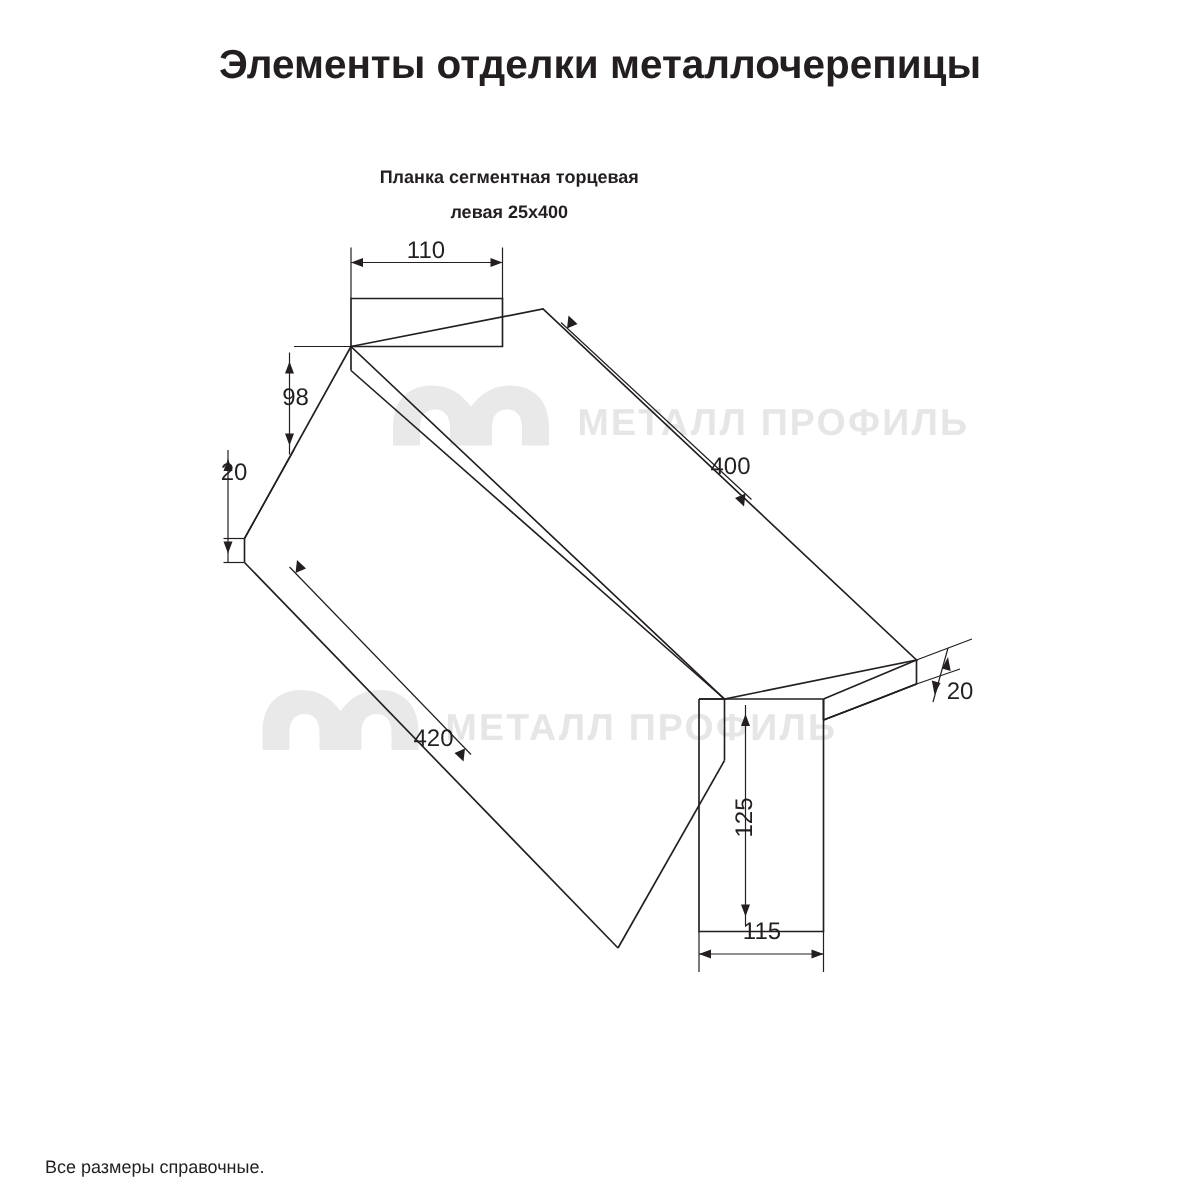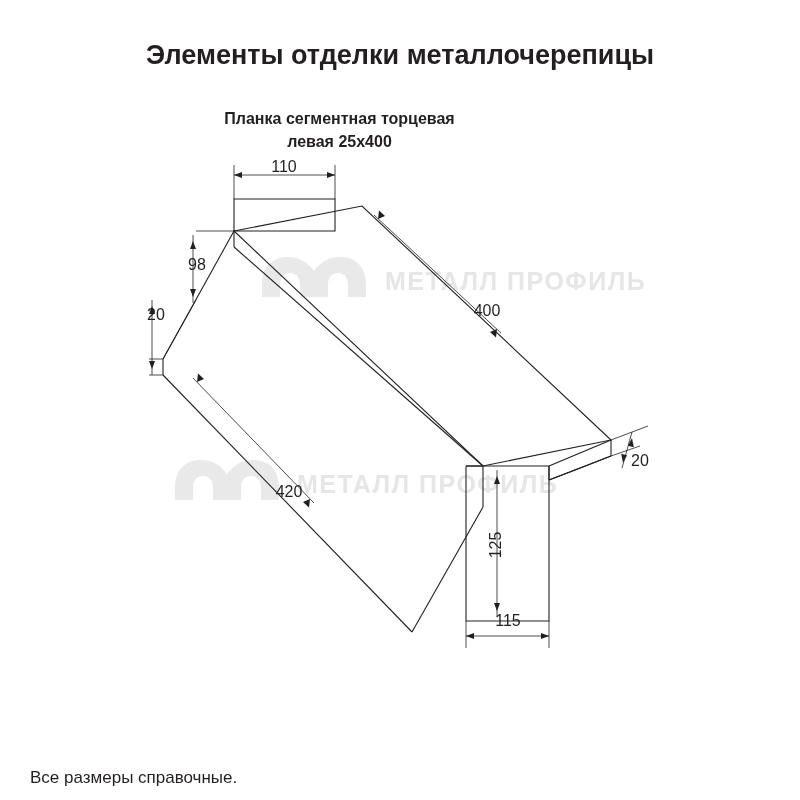--- a/index.html
+++ b/index.html
@@ -15,56 +15,56 @@
     position: relative;
     overflow: hidden;
   }
   .page {
     position: relative;
     width: 800px;
     height: 800px;
   }
   .title {
     position: absolute;
-    top: 40px;
+    top: 28px;
     left: 0;
     width: 800px;
     text-align: center;
     font-size: 27px;
     font-weight: bold;
     letter-spacing: 0px;
     color: #231f20;
   }
   .subtitle {
     position: absolute;
     top: 107px;
     left: 0;
     width: 679px;
     text-align: center;
-    font-size: 16px;
+    font-size: 12px;
     font-weight: bold;
     line-height: 23px;
     color: #231f20;
   }
   .subtitle .sub-line2 {
     display: block;
   }
   .subtitle .dims {
     font-weight: bold;
   }
   .drawing {
     position: absolute;
     top: 0;
     left: 0;
   }
   .footer {
     position: absolute;
     left: 30px;
     bottom: 12px;
-    font-size: 17px;
+    font-size: 12px;
     line-height: 20px;
     color: #231f20;
   }
   .footer div {
     white-space: nowrap;
   }
   svg text {
     font-family: "Liberation Sans", sans-serif;
     fill: #231f20;
   }

